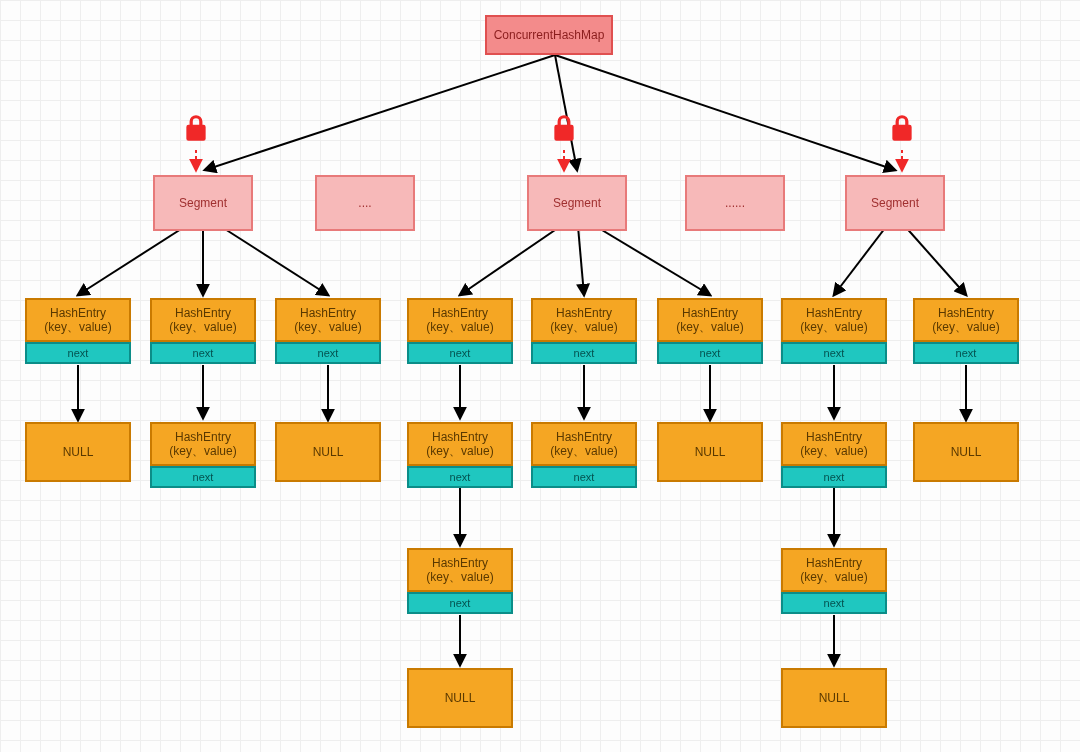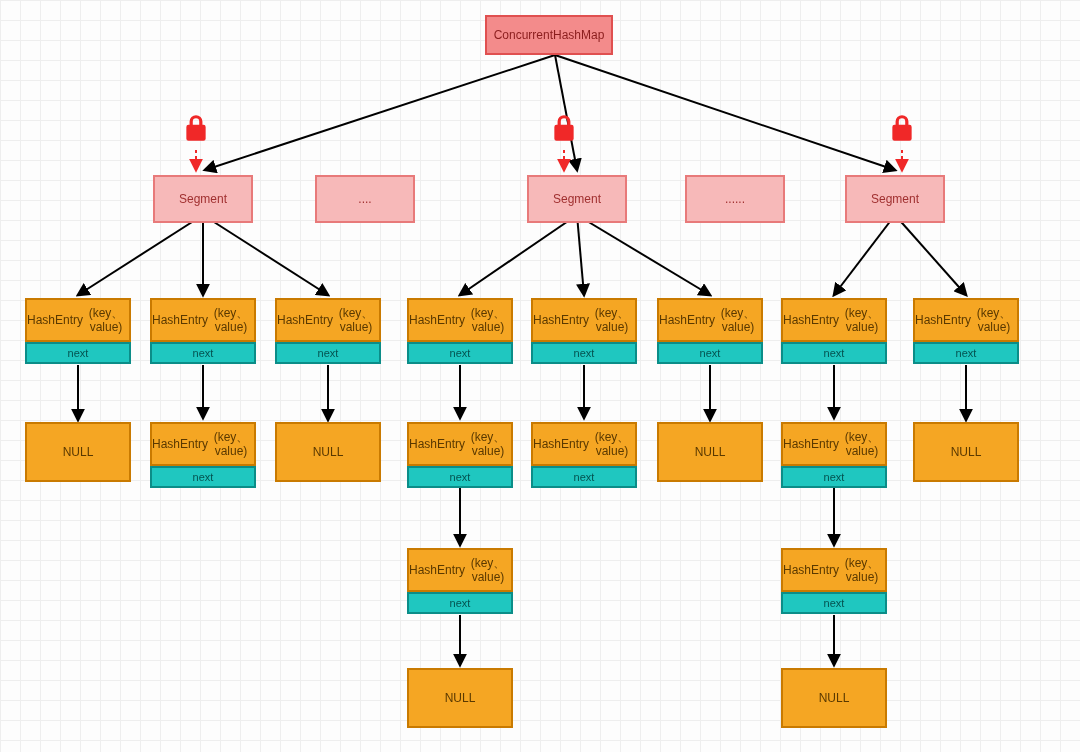--- a/index.html
+++ b/index.html
@@ -34,29 +34,29 @@
   .root {
     background: #f38b8b;
     border-color: #e05050;
     color: #8b1e1e;
     width: 128px; height: 40px;
   }
   .segment {
     background: #f7b9b9;
     border-color: #e87a7a;
     color: #a03030;
-    width: 100px; height: 48px;
+    width: 100px; height: 56px;
   }
   .entry {
     background: #f5a623;
     border-color: #c97a00;
     color: #5a3900;
     width: 106px; height: 44px;
     display: flex;
-    flex-direction: row;
+    flex-direction: column;
   }
   .nullbox {
     background: #f5a623;
     border-color: #c97a00;
     color: #5a3900;
     width: 106px; height: 60px;
   }
   .nextstrip {
     position: absolute;
     background: #1fc7c0;

